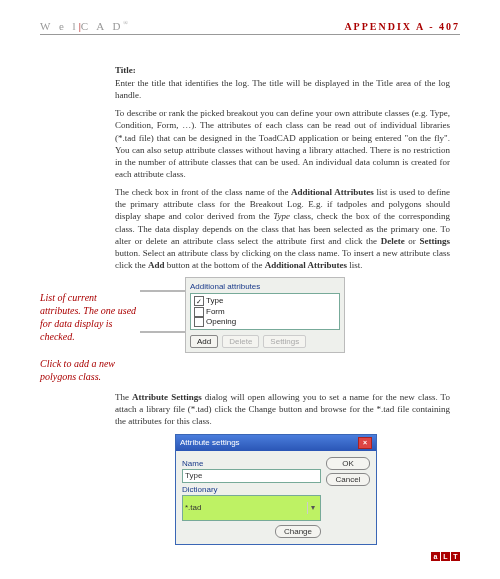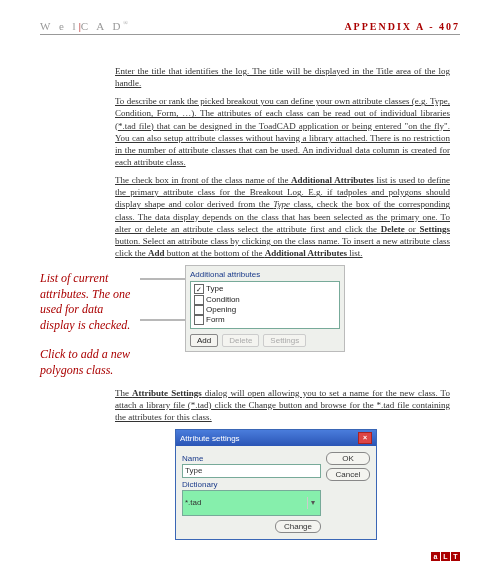--- a/index.html
+++ b/index.html
@@ -47,36 +47,36 @@
   }
   .section-title {
     font-weight: bold;
     margin-top: 8px;
     margin-bottom: 2px;
   }
   .para {
     text-align: justify;
     line-height: 1.35;
     margin-bottom: 6px;
-    text-decoration: underline;
   }
   .bold { font-weight: bold; }
   .italic { font-style: italic; }
   .figure-row {
     display: flex;
     align-items: flex-start;
     margin: 6px 0 8px -75px;
   }
   .captions {
     width: 100px;
-    font-size: 12px;
+    font-size: 10px;
     font-style: italic;
     color: #a00;
     line-height: 1.3;
     padding-top: 6px;
+    margin-top: 8px;
   }
   .cap2 { margin-top: 14px; }
   .arrows {
     width: 45px;
     position: relative;
   }
   .arrows svg { position: absolute; top: 0; left: 0; }
   .panel {
     width: 160px;
     background: #eef0ec;
@@ -177,21 +177,21 @@
     margin-top: 2px;
   }
   .dialog .field {
     background: #fff;
     border: 1px solid #7a9;
     height: 12px;
     padding: 0 2px;
     line-height: 12px;
   }
   .dialog .dropdown {
-    background: #86efac;
+    background: #bef264;
     border: 1px solid #7a9;
     height: 12px;
     padding: 6px 2px;
     line-height: 12px;
     display: flex;
     justify-content: space-between;
     align-items: center;
   }
   .dialog .dropdown .dd {
     width: 10px;
@@ -238,20 +238,21 @@
 
 <div class="page">
   <div class="header-row">
     <div class="brand">
       <span>W e l</span><span class="sep">|</span><span>C A D</span><sup style="font-size:6px;">®</sup>
     </div>
     <div class="appx">APPENDIX A - 407</div>
   </div>
 
   <div class="content">
+    <div class="section-title"><span>Title</span>:</div>
     <div class="para">Enter the title that identifies the log. The title will be displayed in the Title area of the log handle.</div>
 
     <div class="para">To describe or rank the picked breakout you can define your own attribute classes (e.g. Type, Condition, Form, …). The attributes of each class can be read out of individual libraries (*.tad file) that can be designed in the ToadCAD application or being entered "on the fly". You can also setup attribute classes without having a library attached. There is no restriction in the number of attribute classes that can be used. An individual data column is created for each attribute class.</div>
 
     <div class="para">
       <span>The check box in front of the class name of the </span><span class="bold">Additional Attributes</span><span> list is used to define the primary attribute class for the Breakout Log. E.g. if tadpoles and polygons should display shape and color derived from the </span><span class="italic">Type</span><span> class, check the box of the corresponding class. The data display depends on the class that has been selected as the primary one. To alter or delete an attribute class select the attribute first and click the </span><span class="bold">Delete</span><span> or </span><span class="bold">Settings</span><span> button. Select an attribute class by clicking on the class name. To insert a new attribute class click the </span><span class="bold">Add</span><span> button at the bottom of the </span><span class="bold">Additional Attributes</span><span> list.</span>
     </div>
 
     <div class="figure-row">
       <div class="captions">
@@ -266,29 +267,25 @@
       </div>
       <div class="panel">
         <div class="panel-title">Additional attributes</div>
         <div class="listbox">
           <div class="row">
               <span class="cb">✓</span>
               <span>Type</span>
             </div>
           <div class="row">
               <span class="cb"></span>
-              <span>Condition</span>
+              <span>Form</span>
             </div>
           <div class="row">
               <span class="cb"></span>
               <span>Opening</span>
-            </div>
-          <div class="row">
-              <span class="cb"></span>
-              <span>Form</span>
             </div>
         </div>
         <div class="btn-row">
           <div class="btn">Add</div>
           <div class="btn disabled">Delete</div>
           <div class="btn disabled">Settings</div>
         </div>
       </div>
     </div>
 

